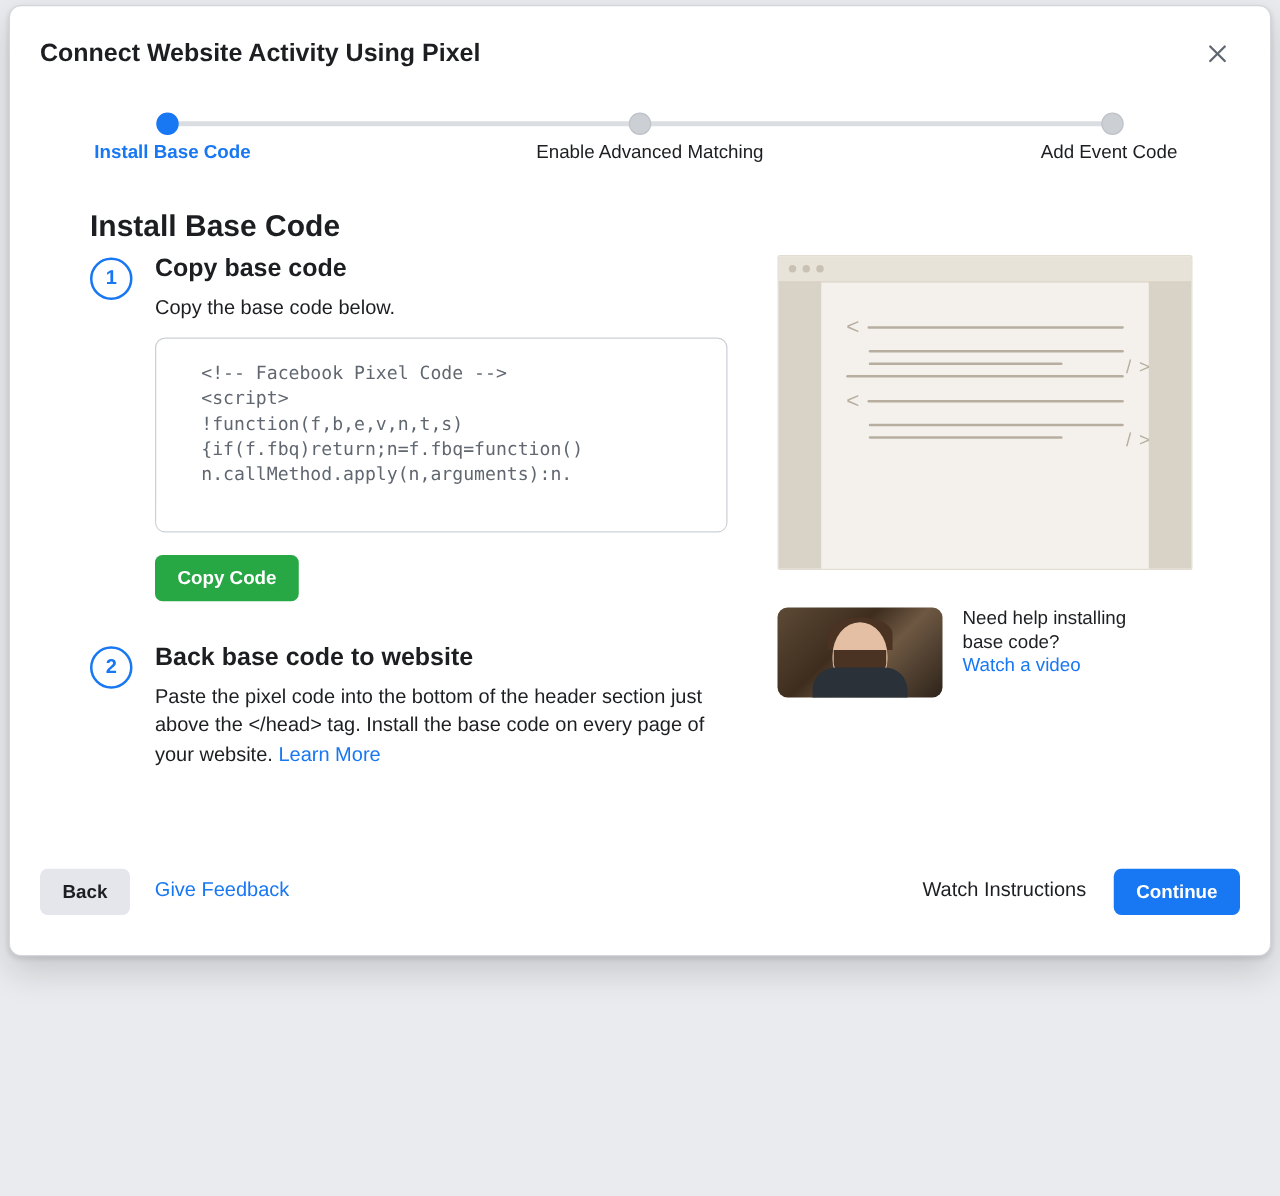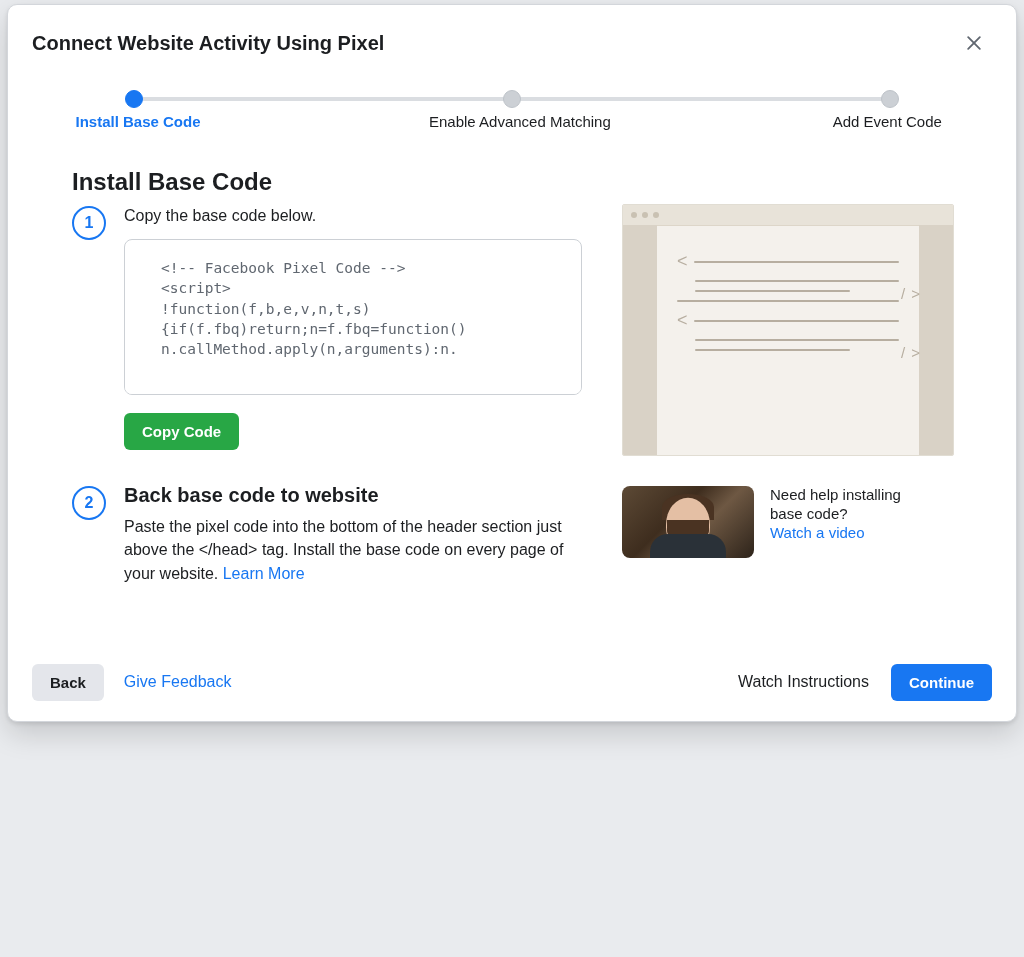--- a/index.html
+++ b/index.html
@@ -171,21 +171,21 @@
     width:42px;height:22px;border-radius:0 0 50% 50%;background:#4a3322;
   }
   .thumb .body{
     position:absolute;bottom:-6px;left:50%;transform:translateX(-50%);
     width:76px;height:30px;border-radius:18px 18px 0 0;background:#2a3138;
   }
   .help-text{flex:1;font-size:15px;}
   .help-text p{margin:0 0 2px 0;}
   .footer{
     border-top:1px solid #fff;
-    padding:16px 24px 20px 24px;
+    padding:16px 24px 32px 24px;
     display:flex;align-items:center;justify-content:space-between;
   }
   .footer-left{display:flex;align-items:center;gap:20px;}
   .footer-right{display:flex;align-items:center;gap:22px;}
   .footer .plain{font-size:16px;color:#1c1e21;cursor:pointer;}
 </style>
 </head>
 <body>
 
 <div class="modal">
@@ -215,20 +215,21 @@
 
   <div class="content">
     <h1 class="section-title">Install Base Code</h1>
 
     <div class="cols">
       <div class="col-left">
 
         <div class="step">
           <div class="step-num">1</div>
           <div class="step-body">
+            <h3 class="step-title">Copy base code</h3>
             <p class="step-text">Copy the base code below.</p>
             <div class="code-box">&lt;!-- Facebook Pixel Code --&gt;
 &lt;script&gt;
 !function(f,b,e,v,n,t,s)
 {if(f.fbq)return;n=f.fbq=function()
 n.callMethod.apply(n,arguments):n.</div>
             <button class="btn btn-green">Copy Code</button>
           </div>
         </div>
 

